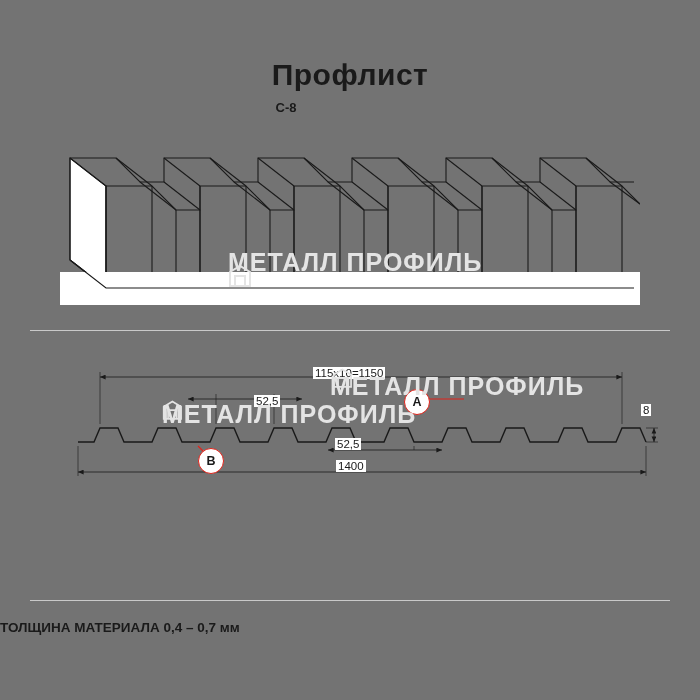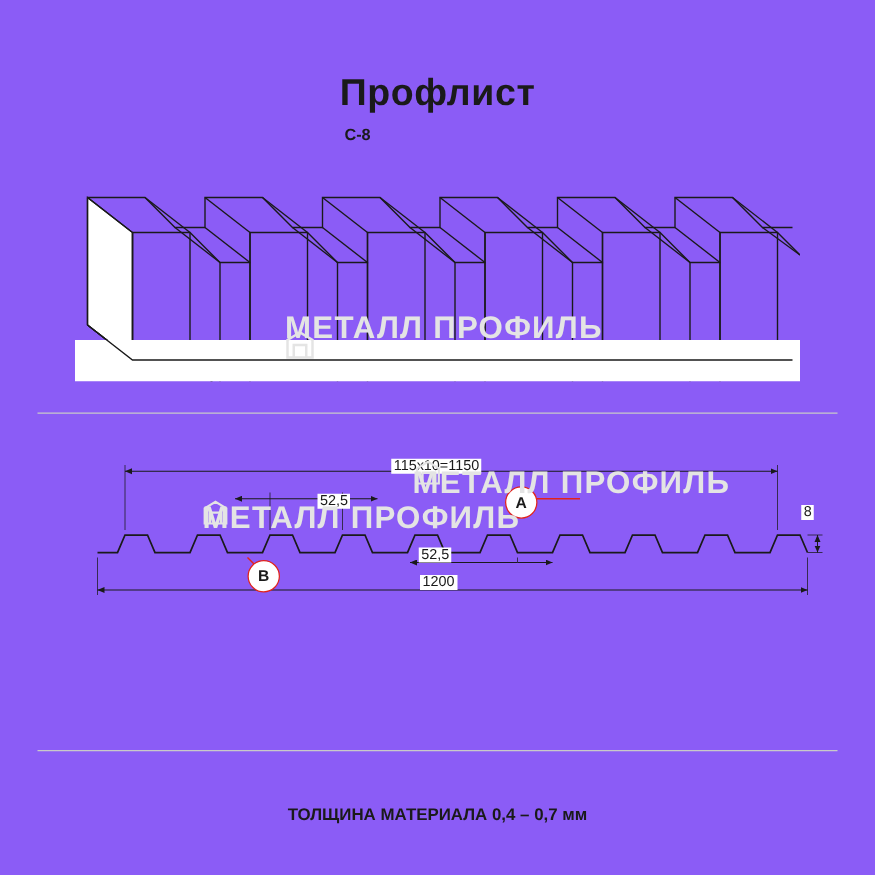--- a/index.html
+++ b/index.html
@@ -9,21 +9,21 @@
     width: 700px;
     height: 700px;
     background: #ffffff;
     font-family: "Liberation Sans", sans-serif;
   }
   #page {
     position: relative;
     width: 700px;
     height: 700px;
     overflow: hidden;
-    background: #8b5cf6;
+    background: #737373;
   }
 
   
   .title {
     position: absolute;
     top: 58px;
     left: 0;
     width: 700px;
     text-align: center;
     font-size: 30px;
@@ -117,25 +117,23 @@
   }
   .rule.r1 { top: 330px; }
   .rule.r2 { top: 600px; }
 
   
   .footer-note {
     position: absolute;
     top: 620px;
     left: 0;
     width: 700px;
-    text-align: center;
     font-size: 13.5px;
     font-weight: bold;
     color: #1a1a1a;
-    margin-top: 24px;
   }
 </style>
 </head>
 <body>
 
 <div id="page">
 
   <div class="title">Профлист</div>
   <div class="subtitle">С-8</div>
 
@@ -274,21 +272,21 @@
       <g stroke="#e2231a" stroke-width="1.2" fill="none">
         <line x1="355" y1="49" x2="404" y2="49"></line>
         <line x1="138" y1="96" x2="152" y2="110"></line>
       </g>
     </svg>
   </div>
 
   <div class="dim d-top">115x10=1150</div>
   <div class="dim d-525a">52,5</div>
   <div class="dim d-525b">52,5</div>
-  <div class="dim d-1200">1200</div>
+  <div class="dim d-1200">1400</div>
   <div class="dim d-8">8</div>
 
   <div class="callout a">
     <span>A</span>
   </div>
   <div class="callout b">
     <span>B</span>
   </div>
 
   <div class="wm-logo l1">

